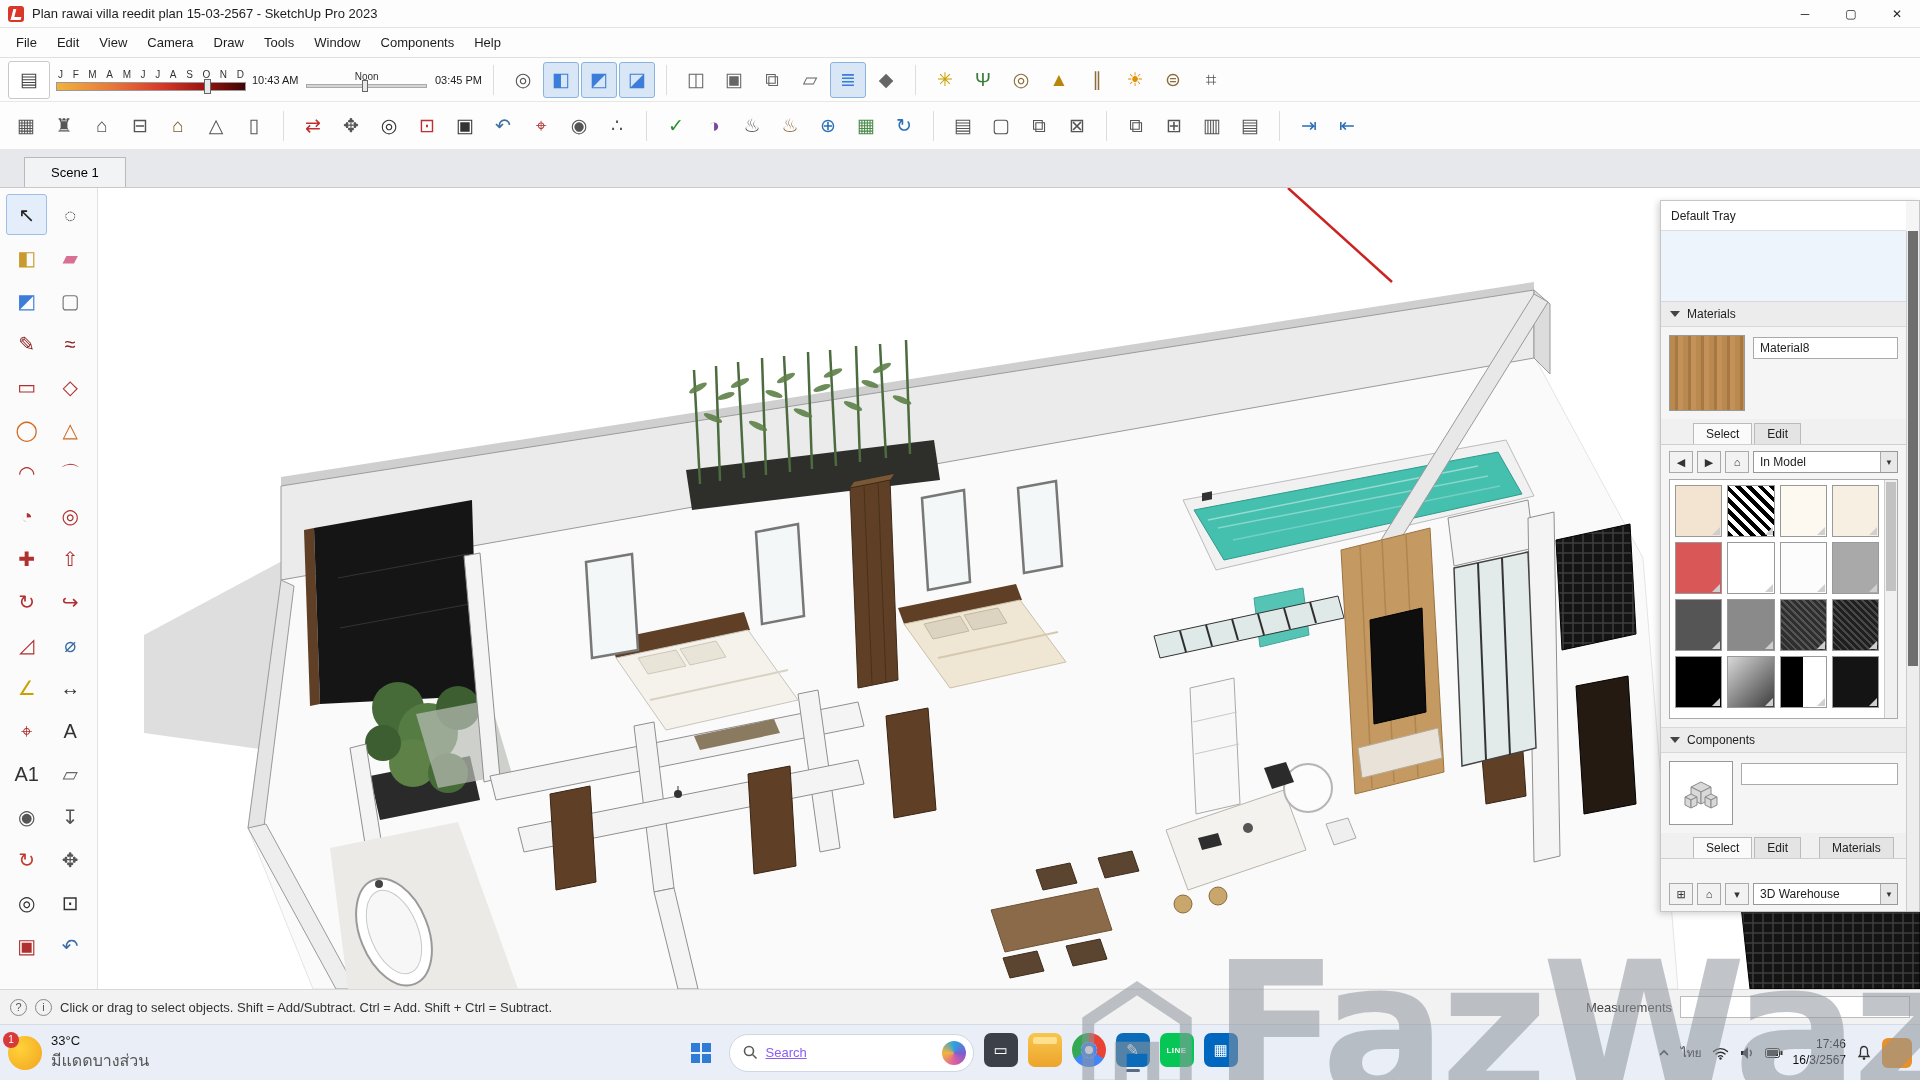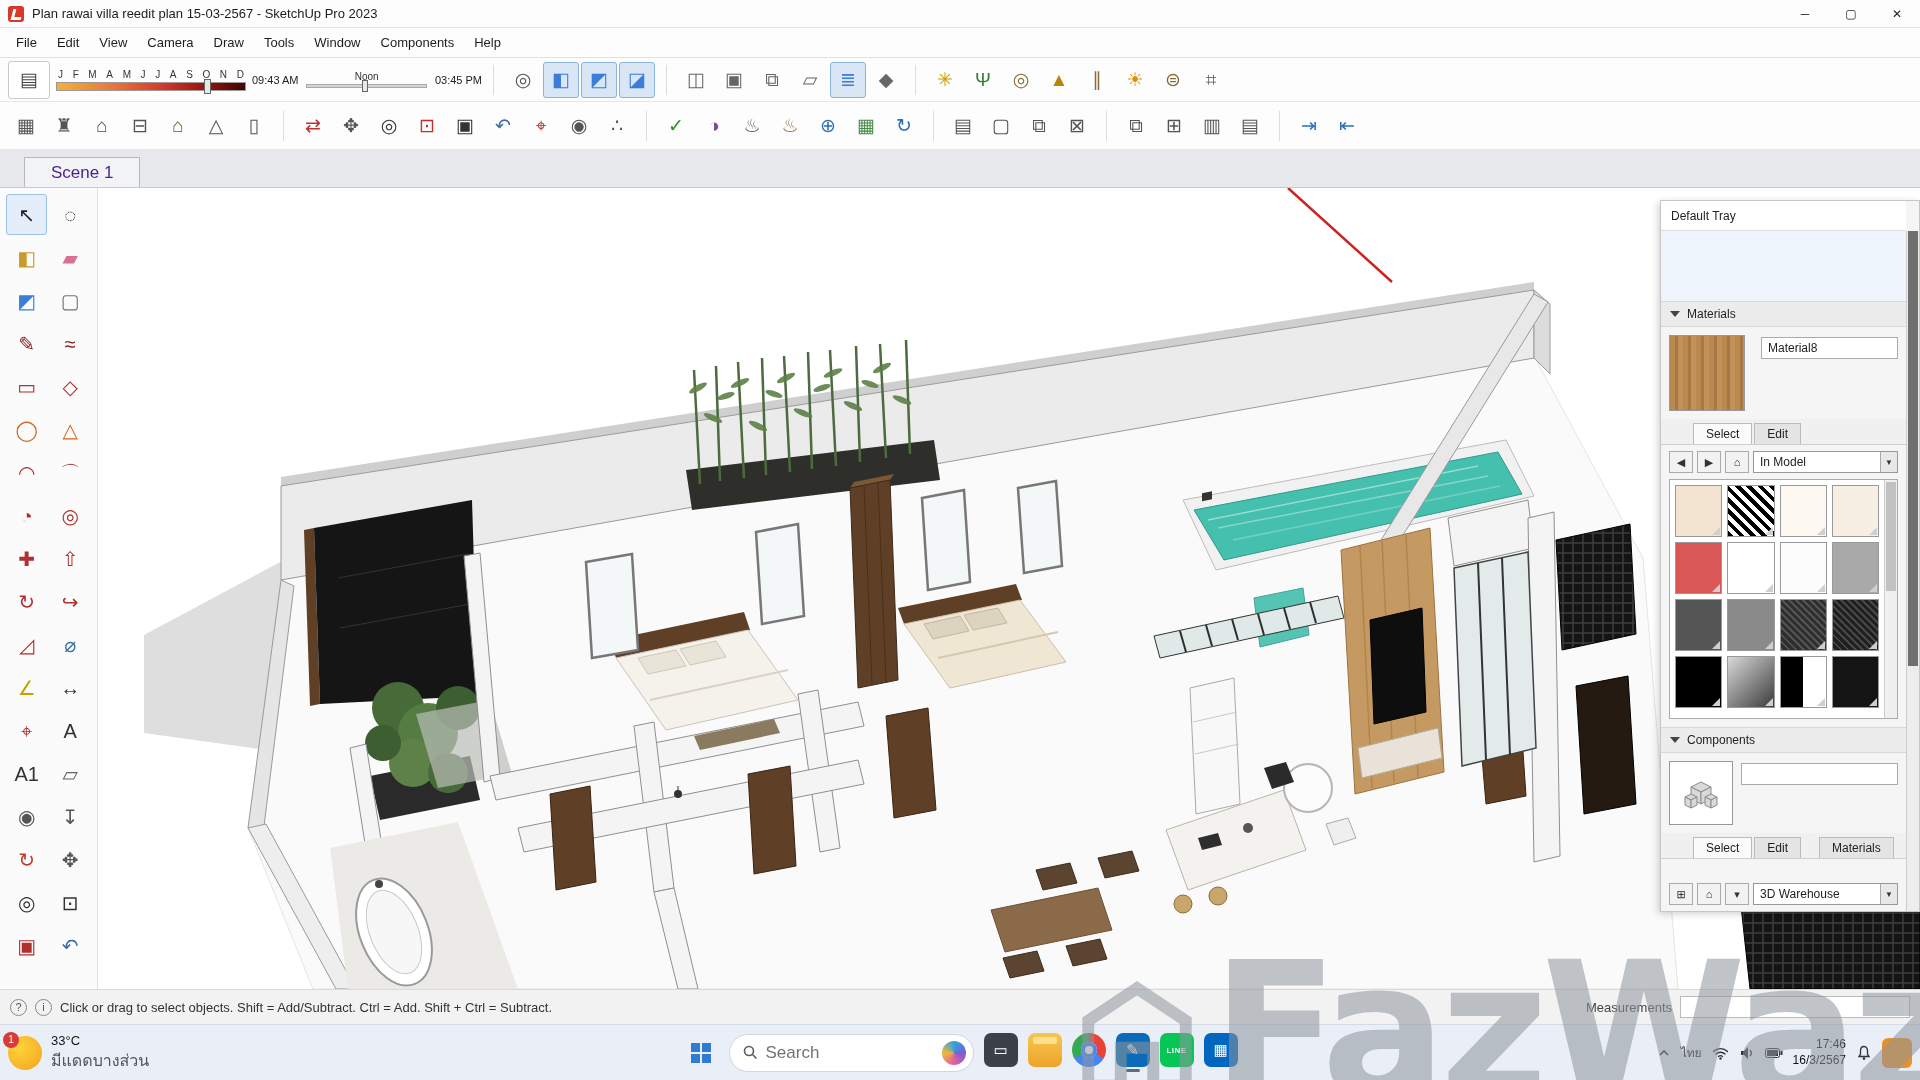--- a/index.html
+++ b/index.html
@@ -41,21 +41,21 @@
 
   .timebar { display:flex; align-items:center; gap:8px; font-size:11px; color:#222; width:230px; flex:none; }
   .time-mid { flex:1; display:flex; flex-direction:column; align-items:center; gap:2px; }
   .time-mid .lbl { font-size:10px; color:#333; }
   .time-track { position:relative; width:100%; height:4px; background:#d5d5d5; border:1px solid #aaa; }
   .time-thumb { position:absolute; left:46%; top:-5px; width:6px; height:12px; background:#e8e8e8; border:1px solid #666; }
 
   
   .scenebar { height:38px; background:#e6e8ec; border-bottom:1px solid #c9c9c9; display:flex; align-items:flex-end; padding-left:24px; }
   .scene-tab { height:30px; background:#f2f3f5; border:1px solid #b9b9b9; border-bottom:none;
-               display:flex; align-items:center; font-size:17px; color:#4c1d95; padding:1px 26px; }
+               display:flex; align-items:center; font-size:13px; color:#000000; padding:1px 26px; }
 
   
   .workspace { position:relative; height:801px; display:flex; background:#fff; }
   .palette { width:98px; background:#fbfbfb; border-right:1px solid #e2e2e2; padding:6px 6px; flex:none; }
   .palette-grid { display:grid; grid-template-columns:repeat(2,1fr); gap:2px; justify-items:center; }
   .pt { width:41px; height:41px; border:1px solid transparent; background:transparent; border-radius:3px;
         display:flex; align-items:center; justify-content:center; }
   .pt .g { font-size:20px; line-height:1; }
   .pt.active { background:#e4eefa; border-color:#9cbfe6; }
   .viewport { flex:1; position:relative; background:#ffffff; }
@@ -63,21 +63,21 @@
 
   
   .tray { position:absolute; right:0; top:200px; width:260px; height:712px; background:#f5f5f5;
           border:1px solid #c6c6c6; box-shadow:-2px 2px 7px rgba(0,0,0,.18); z-index:30;
           font-size:12px; color:#222; display:flex; flex-direction:column; padding-right:13px; }
   .tray-header { height:30px; flex:none; display:flex; align-items:center; padding:0 10px; background:#fff; border-bottom:1px solid #ddd; }
   .tray-empty { height:70px; flex:none; background:var(--tray-empty,#eef4fb); }
   .sec-header { height:26px; flex:none; display:flex; align-items:center; gap:7px; padding:0 9px;
                 background:#ececec; border-top:1px solid #d8d8d8; border-bottom:1px solid #d8d8d8; }
   .tri { width:0; height:0; border-left:5px solid transparent; border-right:5px solid transparent; border-top:6px solid #444; }
-  .mat-body { display:flex; gap:16px; padding:8px; flex:none; }
+  .mat-body { display:flex; gap:8px; padding:8px; flex:none; }
   .mat-thumb { width:76px; height:76px; border:1px solid #999; flex:none;
                background:repeating-linear-gradient(90deg,#b98a50 0 5px,#a87844 5px 8px,#c49258 8px 13px); }
   .field { flex:1; height:22px; background:#fff; border:1px solid #aaa; display:flex; align-items:center; padding:0 6px; margin-top:2px; }
   .tabs { display:flex; gap:2px; padding:0 8px; border-bottom:1px solid #cfcfcf; background:#f0f0f0; height:26px; align-items:flex-end; flex:none; }
   .tab { padding:3px 12px; border:1px solid #bbb; border-bottom:none; background:#e4e4e4; font-size:12px; }
   .tab.active { background:#fafafa;margin-left:24px; }
   .tab.gap { margin-left:16px; }
   .matnav { display:flex; align-items:center; gap:4px; padding:6px 8px; height:34px; flex:none; }
   .nav-btn { width:24px; height:22px; border:1px solid #aaa; background:#f2f2f2; font-size:11px; color:#333;
              display:flex; align-items:center; justify-content:center; flex:none; }
@@ -119,21 +119,21 @@
          position:relative; flex:none; }
   .badge { position:absolute; top:-4px; left:-5px; width:16px; height:16px; border-radius:50%; background:#d83a3a;
            color:#fff; font-size:10px; display:flex; align-items:center; justify-content:center; }
   .wtext .t1 { font-size:13px; color:#141414; }
   .wtext .t2 { font-size:16px; color:#555; }
   .start { width:36px; height:36px; display:flex; align-items:center; justify-content:center; background:none; border:none; }
   .start .wgrid { display:grid; grid-template-columns:9px 9px; grid-template-rows:9px 9px; gap:2px; }
   .start .wgrid i { background:#2e7cd6; }
   .search-pill { height:38px; width:245px; background:#fff; border:1px solid #d0d6e2; border-radius:19px;
                  display:flex; align-items:center; gap:8px; padding:0 7px 0 13px; }
-  .search-pill .txt { font-size:17px; color:#737373; flex:1; }
+  .search-pill .txt { font-size:13px; color:#8b5cf6; flex:1;text-decoration:underline; }
   .bing-ball { width:24px; height:24px; border-radius:50%;
                background:conic-gradient(#2aa4e0,#7a5fd0,#e05fa0,#f2b43c,#2aa4e0); flex:none; }
   .tb-app { display:flex; flex-direction:column; align-items:center; gap:2px; }
   .appic { width:34px; height:34px; border-radius:7px; display:flex; align-items:center; justify-content:center;
            position:relative; font-size:15px; }
   .ag { color:#fff; font-size:15px; } .al { font-size:8px; font-weight:bold; color:#fff; letter-spacing:.5px; }
   .ic-dark { background:#3c4048; }
   .ic-folder { background:linear-gradient(#f8c64d,#eda42c); }
   .ic-folder::before { content:""; position:absolute; top:4px; left:5px; right:5px; height:7px; border-radius:2px; background:#ffe08e; }
   .ic-chrome { background:conic-gradient(from 0deg,#ea4335 0 120deg,#4285f4 120deg 240deg,#34a853 240deg 360deg); border-radius:50%; }
@@ -208,21 +208,21 @@
           <span class="ml">S</span>
           <span class="ml">O</span>
           <span class="ml">N</span>
           <span class="ml">D</span>
         </div>
       <div class="month-track">
         <span class="month-thumb"></span>
       </div>
     </div>
     <div class="timebar">
-      <span>09:43 AM</span>
+      <span>10:43 AM</span>
       <div class="time-mid">
         <span class="lbl">Noon</span>
         <div class="time-track">
           <span class="time-thumb"></span>
         </div>
       </div>
       <span>03:45 PM</span>
     </div>
     <span class="sep"></span>
     <div class="tbgroup">

